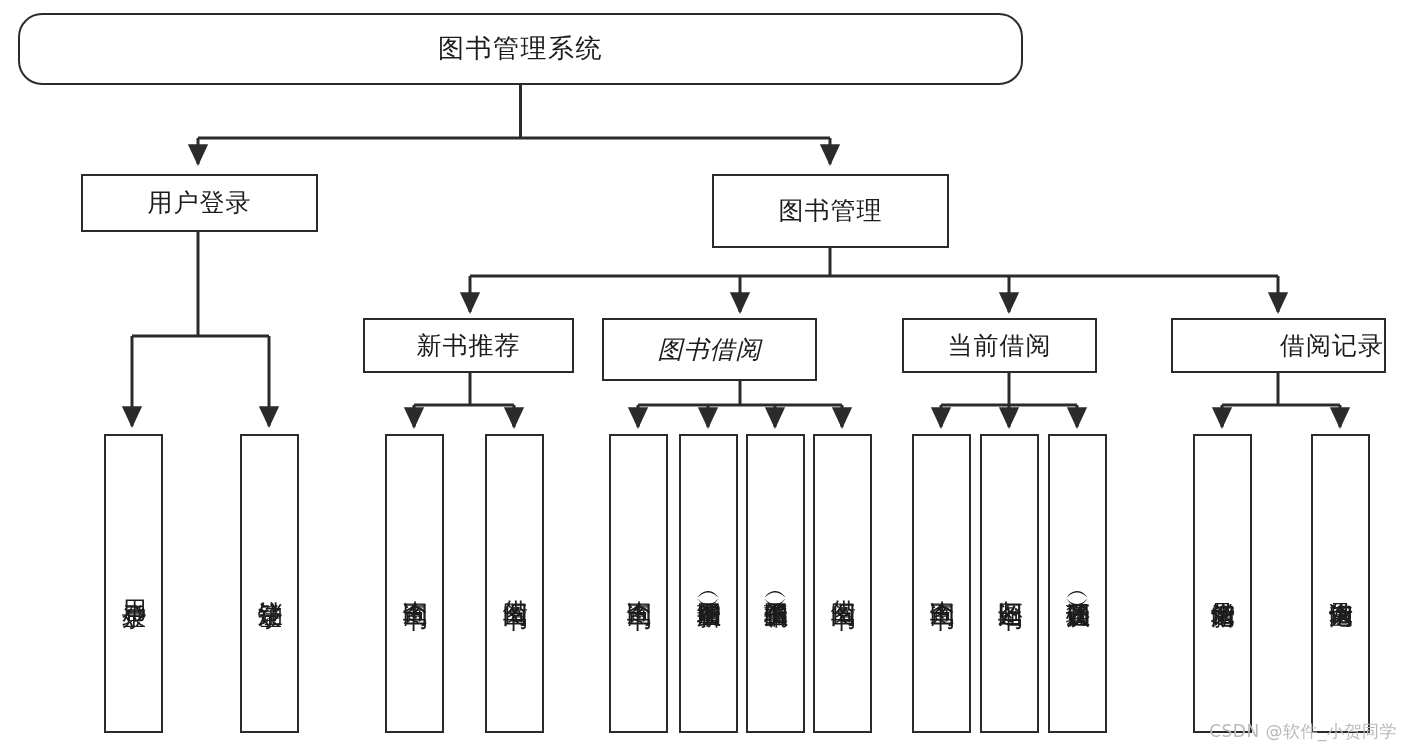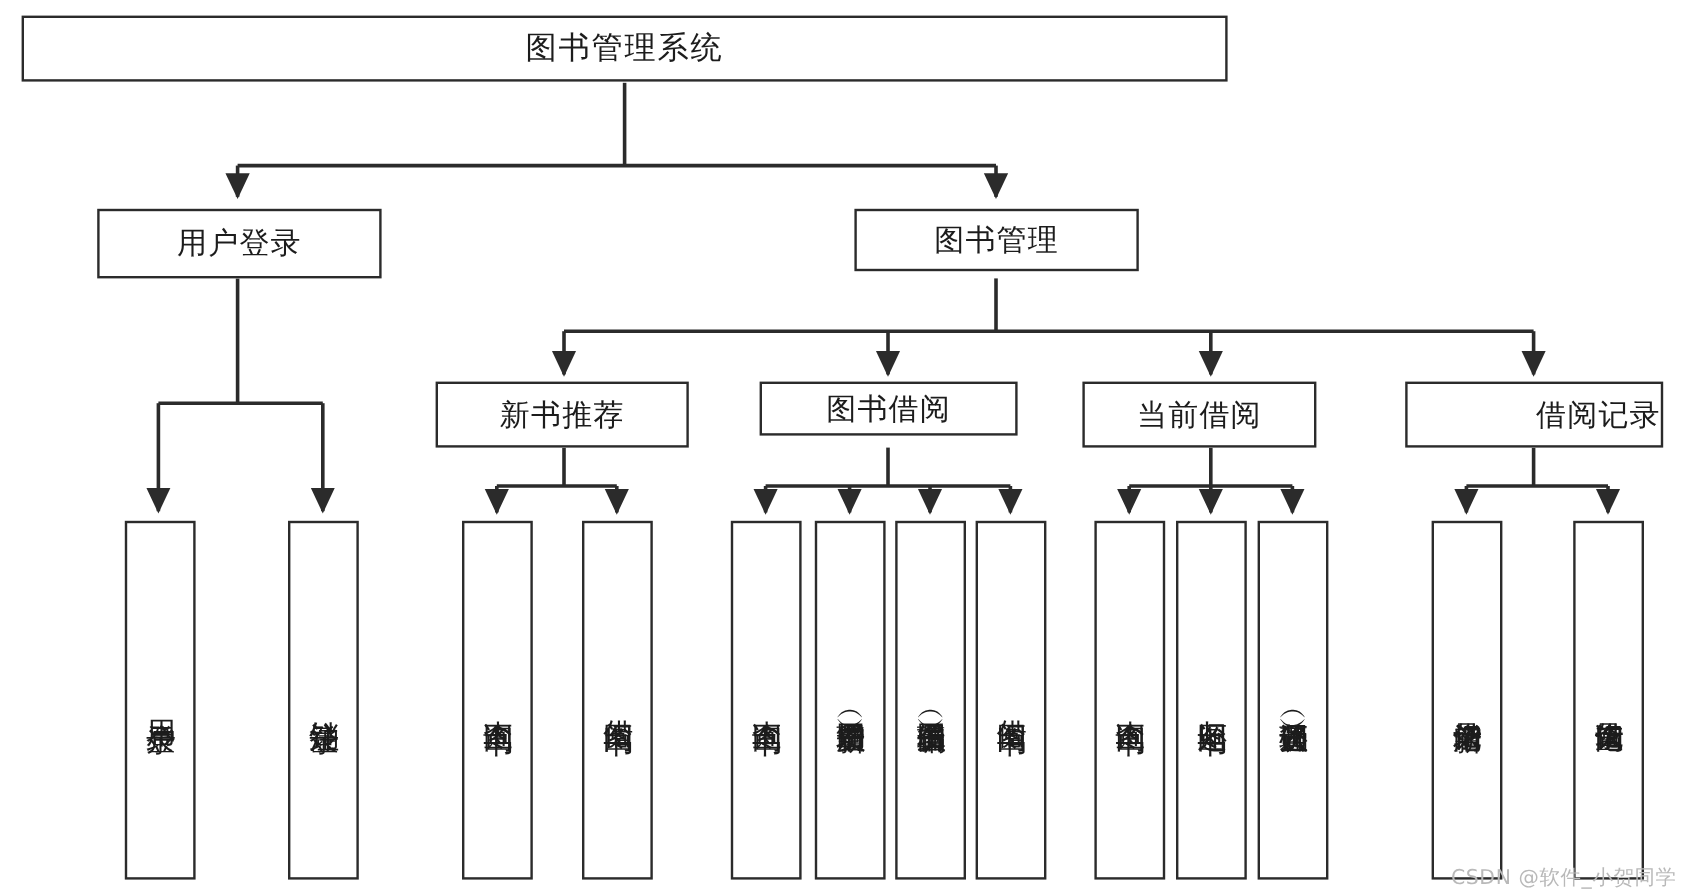--- a/index.html
+++ b/index.html
@@ -131,37 +131,37 @@
       <path d="M 1077 405 L 1077 427" marker-end="url(#arrow)"></path>
 
       <path d="M 1278 373 L 1278 405"></path>
       <path d="M 1222 405 L 1340 405"></path>
       <path d="M 1222 405 L 1222 427" marker-end="url(#arrow)"></path>
       <path d="M 1340 405 L 1340 427" marker-end="url(#arrow)"></path>
 
     </g>
   </svg>
 
-  <div class="node horiz root" style="left:18px; top:13px; width:1005px; height:55px;">
+  <div class="node horiz root" style="left:18px; top:13px; width:1005px; height:72px;border-radius:24px;">
     <span class="node-label">图书管理系统</span>
   </div>
 
   <div class="node horiz" style="left:81px; top:174px; width:237px; height:58px;">
     <span class="node-label">用户登录</span>
   </div>
 
-  <div class="node horiz" style="left:712px; top:174px; width:237px; height:52px;">
+  <div class="node horiz" style="left:712px; top:174px; width:237px; height:74px;">
     <span class="node-label">图书管理</span>
   </div>
 
   <div class="node horiz" style="left:363px; top:318px; width:211px; height:55px;">
     <span class="node-label">新书推荐</span>
   </div>
 
-  <div class="node horiz" style="left:633px; top:318px; width:215px; height:45px;">
+  <div class="node horiz" style="left:602px; top:318px; width:215px; height:63px;font-style:italic;">
     <span class="node-label">图书借阅</span>
   </div>
 
   <div class="node horiz" style="left:902px; top:318px; width:195px; height:55px;">
     <span class="node-label">当前借阅</span>
   </div>
 
   <div class="node horiz" style="left:1171px; top:318px; width:215px; height:55px;justify-content:flex-end;">
     <span class="node-label">借阅记录</span>
   </div>

